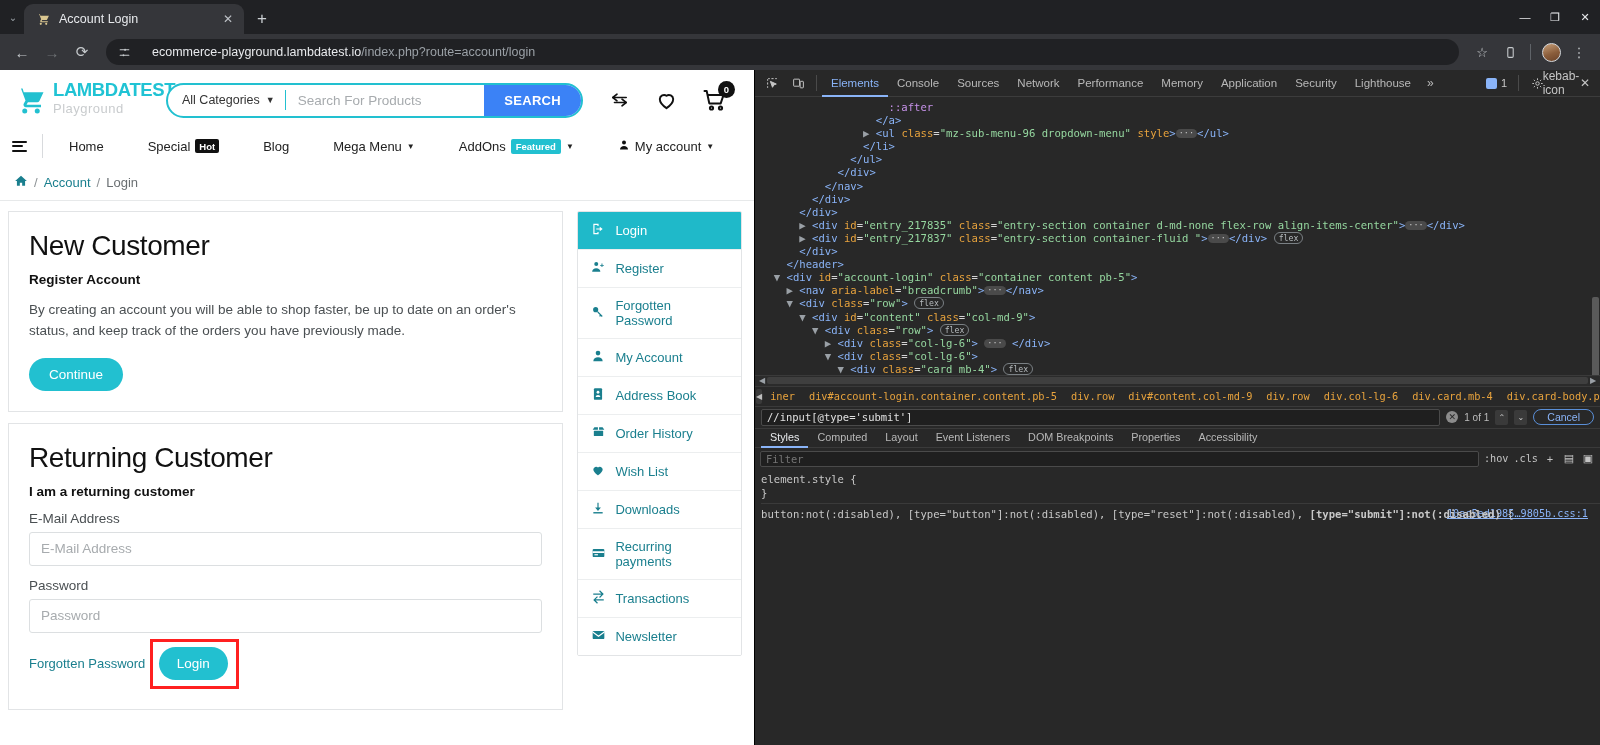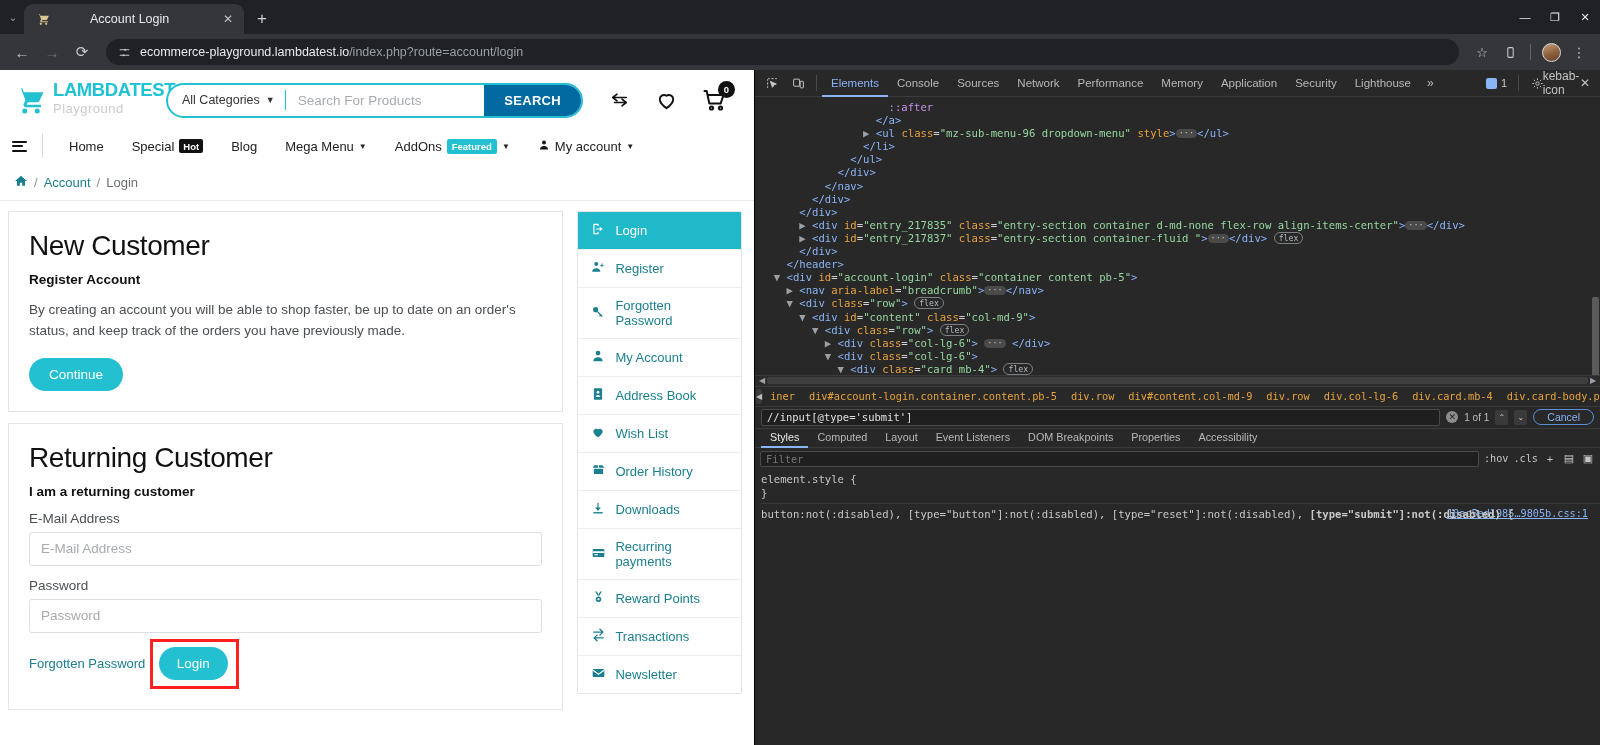--- a/index.html
+++ b/index.html
@@ -18,38 +18,38 @@
   .tabstrip-left-chevron {
     width: 22px; height: 34px; display: flex; align-items: center; justify-content: center;
     color: #9aa0a6; font-size: 10px;
   }
   .tab {
     height: 30px; min-width: 220px; max-width: 240px; background: #35363a;
     border-radius: 9px 9px 0 0; display: flex; align-items: center;
     padding: 0 8px 0 11px; gap: 8px; position: relative;
   }
   .tab-favicon { width: 16px; height: 16px; display: flex; align-items: center; justify-content: center; font-size: 12px; color: #d9c690; }
-  .tab-title { flex: 1; color: #e8eaed; font-size: 12.5px; white-space: nowrap; overflow: hidden; text-overflow: ellipsis; margin-left: 31px; }
+  .tab-title { flex: 1; color: #e8eaed; font-size: 12.5px; white-space: nowrap; overflow: hidden; text-overflow: ellipsis; }
   .tab-close { color: #bdc1c6; font-size: 12px; width: 16px; height: 16px; display: flex; align-items: center; justify-content: center; }
   .tab-new { width: 28px; height: 28px; color: #cdd1d5; display: flex; align-items: center; justify-content: center; font-size: 17px; margin-left: 4px; margin-bottom: 1px; }
   .win-controls { position: absolute; right: 0; top: 0; height: 34px; display: flex; align-items: center; gap: 0; }
   .win-btn { width: 30px; height: 34px; display: flex; align-items: center; justify-content: center; color: #e8eaed; font-size: 11px; }
 
   .browser-toolbar {
     height: 36px; background: #35363a; display: flex; align-items: center;
     padding: 0 8px; gap: 2px;
   }
   .nav-btn { width: 28px; height: 28px; display: flex; align-items: center; justify-content: center; color: #c6cacd; font-size: 15px; }
   .nav-btn.disabled { color: #6e7275; }
   .omnibox {
     flex: 1; height: 26px; background: #202124; border-radius: 13px; margin: 0 8px;
     display: flex; align-items: center; padding: 0 12px; gap: 9px; min-width: 0;
   }
   .omni-icon { color: #c6cacd; font-size: 11px; display: flex; align-items: center; }
-  .omni-url { font-size: 12.5px; color: #e8eaed; white-space: nowrap; overflow: hidden; }
+  .omni-url { font-size: 12.5px; color: #e8eaed; white-space: nowrap; overflow: hidden; margin-left: 12px; }
   .omni-url .path { color: #9aa0a6; }
   .tb-right { display: flex; align-items: center; gap: 2px; }
   .tb-icon { width: 26px; height: 26px; display: flex; align-items: center; justify-content: center; color: #c6cacd; font-size: 13px; }
   .tb-sep { width: 1px; height: 16px; background: #5f6368; margin: 0 5px; }
   .avatar-circle {
     width: 19px; height: 19px; border-radius: 50%;
     background: linear-gradient(160deg,#c8a07a 0%,#8b5e3c 55%,#6b4329 100%);
     border: 1px solid #d8dadd;
   }
 
@@ -66,37 +66,37 @@
 
   .searchbar {
     flex: 1; height: 35px; border: 2px solid #22c0d0; border-radius: 19px;
     display: flex; align-items: center; overflow: hidden; background: #fff; margin-left: 12px; max-width: 440px;
   }
   .cat-select { display: flex; align-items: center; gap: 6px; padding: 0 10px 0 14px; font-size: 12.5px; color: #333; white-space: nowrap; }
   .cat-caret { font-size: 9px; color: #333; }
   .search-divider { width: 1px; height: 20px; background: #22c0d0; }
   .search-input-fake { flex: 1; padding: 0 12px; font-size: 12.5px; color: #a0a4a8; }
   .search-btn {
-    background: #0369a1; color: #fff; font-size: 13px; font-weight: 600; letter-spacing: 0.3px;
+    background: #3b82f6; color: #fff; font-size: 13px; font-weight: 600; letter-spacing: 0.3px;
     height: 100%; display: flex; align-items: center; padding: 0 20px;
   }
   .header-icons { display: flex; align-items: center; gap: 22px; margin-left: 24px; margin-right: 14px; }
   .hicon { position: relative; color: #111; display: flex; align-items: center; justify-content: center; }
   .cart-badge {
     position: absolute; top: -7px; right: -7px; width: 17px; height: 17px; border-radius: 50%;
     background: #111; color: #fff; font-size: 9.5px; font-weight: 700;
     display: flex; align-items: center; justify-content: center;
   }
 
   .nav-bar { display: flex; align-items: center; height: 36px; padding: 0 0 0 8px; border-bottom: none; }
   .hamburger { width: 28px; display: flex; flex-direction: column; gap: 2.5px; align-items: flex-start; padding-left: 4px; }
   .hamburger i { display: block; height: 2px; background: #111; border-radius: 1px; }
   .hamburger i:nth-child(1){ width: 15px; } .hamburger i:nth-child(2){ width: 11px; } .hamburger i:nth-child(3){ width: 15px; }
   .nav-sep { width: 1px; height: 24px; background: #d8dadd; margin: 0 12px 0 6px; }
-  .nav-items { display: flex; align-items: center; gap: 0; }
+  .nav-items { display: flex; align-items: center; gap: 16px; }
   .nav-item { font-size: 13px; color: #222; padding: 0 14px; display: flex; align-items: center; gap: 5px; white-space: nowrap; }
   .badge-hot { background: #111; color: #fff; font-size: 9.5px; font-weight: 700; padding: 1.5px 4px; border-radius: 2px; }
   .badge-feat { background: #22c0d0; color: #fff; font-size: 9.5px; font-weight: 700; padding: 2px 5px; border-radius: 2px; }
   .caret { font-size: 8px; color: #222; }
   .person-ico { font-size: 12px; }
 
   .dummy-banner {
     background: #ff2b2b; color: #fff; text-align: center; font-size: 11.5px; font-weight: 700;
     padding: 4px 0; letter-spacing: 0.1px;
   }
@@ -443,54 +443,46 @@
               </div>
             <div class="lg-item">
                 <span class="lg-ico"><svg width="14" height="14" viewBox="0 0 24 24" fill="#1a7f8e">
                     <rect x="5" y="2" width="14" height="20" rx="2"></rect>
                     <circle cx="12" cy="9" r="2.4" fill="#fff"></circle>
                     <path d="M8 17c0-2.2 1.8-3.4 4-3.4s4 1.2 4 3.4z" fill="#fff"></path>
                   </svg></span>
                 <span>Address Book</span>
               </div>
             <div class="lg-item">
-                <span class="lg-ico"><svg width="14" height="14" viewBox="0 0 24 24" fill="#1a7f8e">
-                    <path d="M12 21s-8-5.1-8-10.4A4.8 4.8 0 0112 7.6a4.8 4.8 0 018 3c0 5.3-8 10.4-8 10.4z"></path>
-                  </svg></span>
-                <span>Wish List</span>
-              </div>
-            <div class="lg-item">
                 <span class="lg-ico"><svg width="15" height="14" viewBox="0 0 24 24" fill="#1a7f8e">
                     <path d="M2 8l3-4h6v4zm20 0l-3-4h-6v4z"></path>
                     <rect x="4" y="10" width="16" height="9" rx="1"></rect>
                   </svg></span>
                 <span>Order History</span>
+              </div>
+            <div class="lg-item">
+                <span class="lg-ico"><svg width="14" height="14" viewBox="0 0 24 24" fill="#1a7f8e">
+                    <path d="M12 21s-8-5.1-8-10.4A4.8 4.8 0 0112 7.6a4.8 4.8 0 018 3c0 5.3-8 10.4-8 10.4z"></path>
+                  </svg></span>
+                <span>Wish List</span>
               </div>
             <div class="lg-item">
                 <span class="lg-ico"><svg width="14" height="14" viewBox="0 0 24 24" fill="#1a7f8e">
                     <path d="M11 3h2v8h4l-5 6-5-6h4z"></path>
                     <rect x="4" y="19" width="16" height="2.4"></rect>
                   </svg></span>
                 <span>Downloads</span>
               </div>
             <div class="lg-item">
                 <span class="lg-ico"><svg width="15" height="14" viewBox="0 0 24 24" fill="#1a7f8e">
                     <rect x="2" y="5" width="20" height="14" rx="2"></rect>
                     <rect x="2" y="9" width="20" height="3" fill="#fff"></rect>
                     <rect x="5" y="14" width="6" height="2" fill="#fff"></rect>
                   </svg></span>
                 <span>Recurring payments</span>
-              </div>
-            <div class="lg-item">
-                <span class="lg-ico"><svg width="13" height="14" viewBox="0 0 24 24" fill="#1a7f8e">
-                    <path d="M6 2h3l3 6 3-6h3l-4 7h-4z"></path>
-                    <circle cx="12" cy="16" r="5"></circle>
-                    <circle cx="12" cy="16" r="2" fill="#fff"></circle>
-                  </svg></span>
-                <span>Reward Points</span>
               </div>
             <div class="lg-item">
                 <span class="lg-ico"><svg width="15" height="14" viewBox="0 0 24 24" fill="#1a7f8e">
                     <path d="M3 8h14l-4-4 1.5-1.5L21 9l-6.5 6.5L13 14l4-4H3z" transform="translate(0,-2)"></path>
                     <path d="M21 16H7l4 4-1.5 1.5L3 15l6.5-6.5L11 10l-4 4h14z" transform="translate(0,2)"></path>
                   </svg></span>
                 <span>Transactions</span>
               </div>
             <div class="lg-item">
                 <span class="lg-ico"><svg width="15" height="14" viewBox="0 0 24 24" fill="#1a7f8e">

